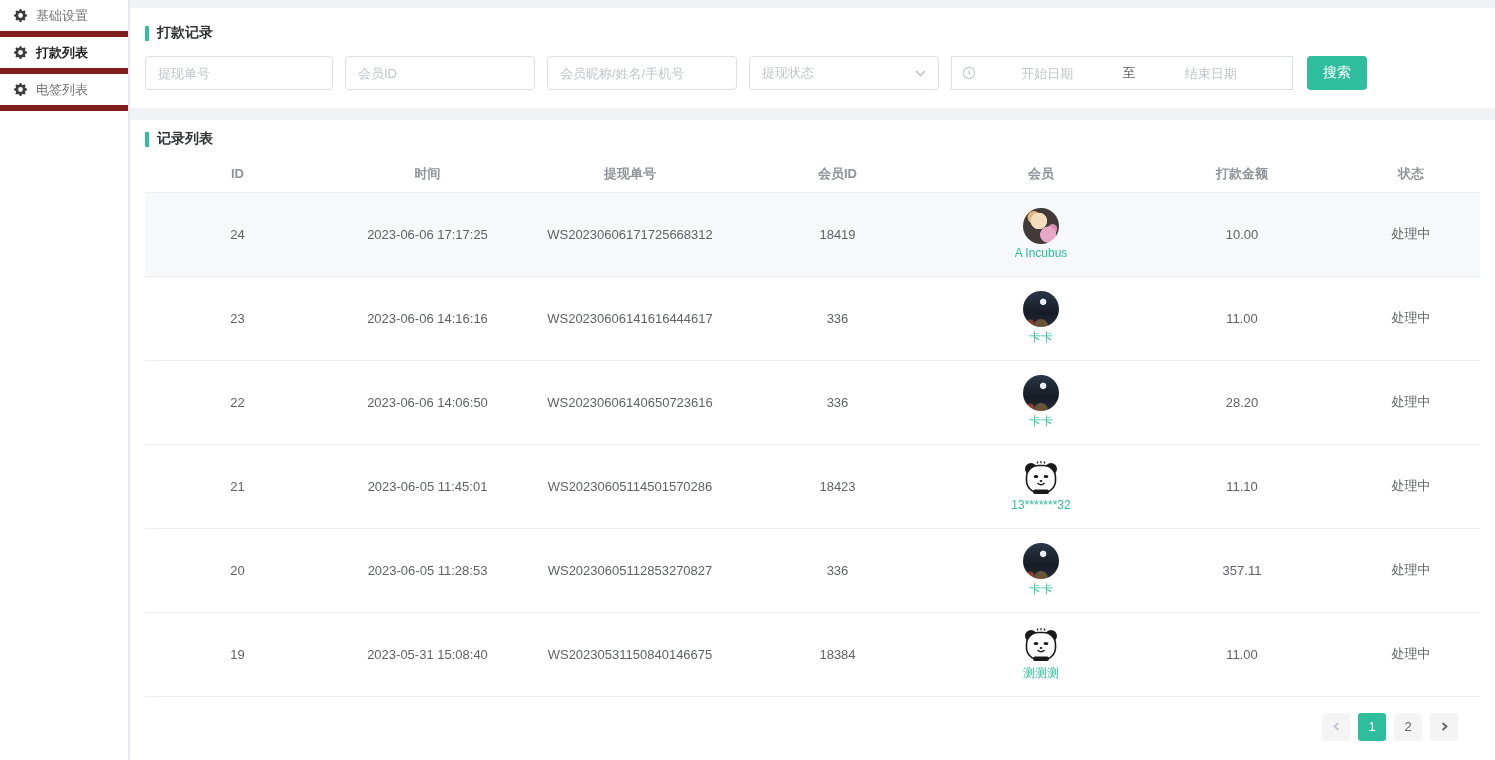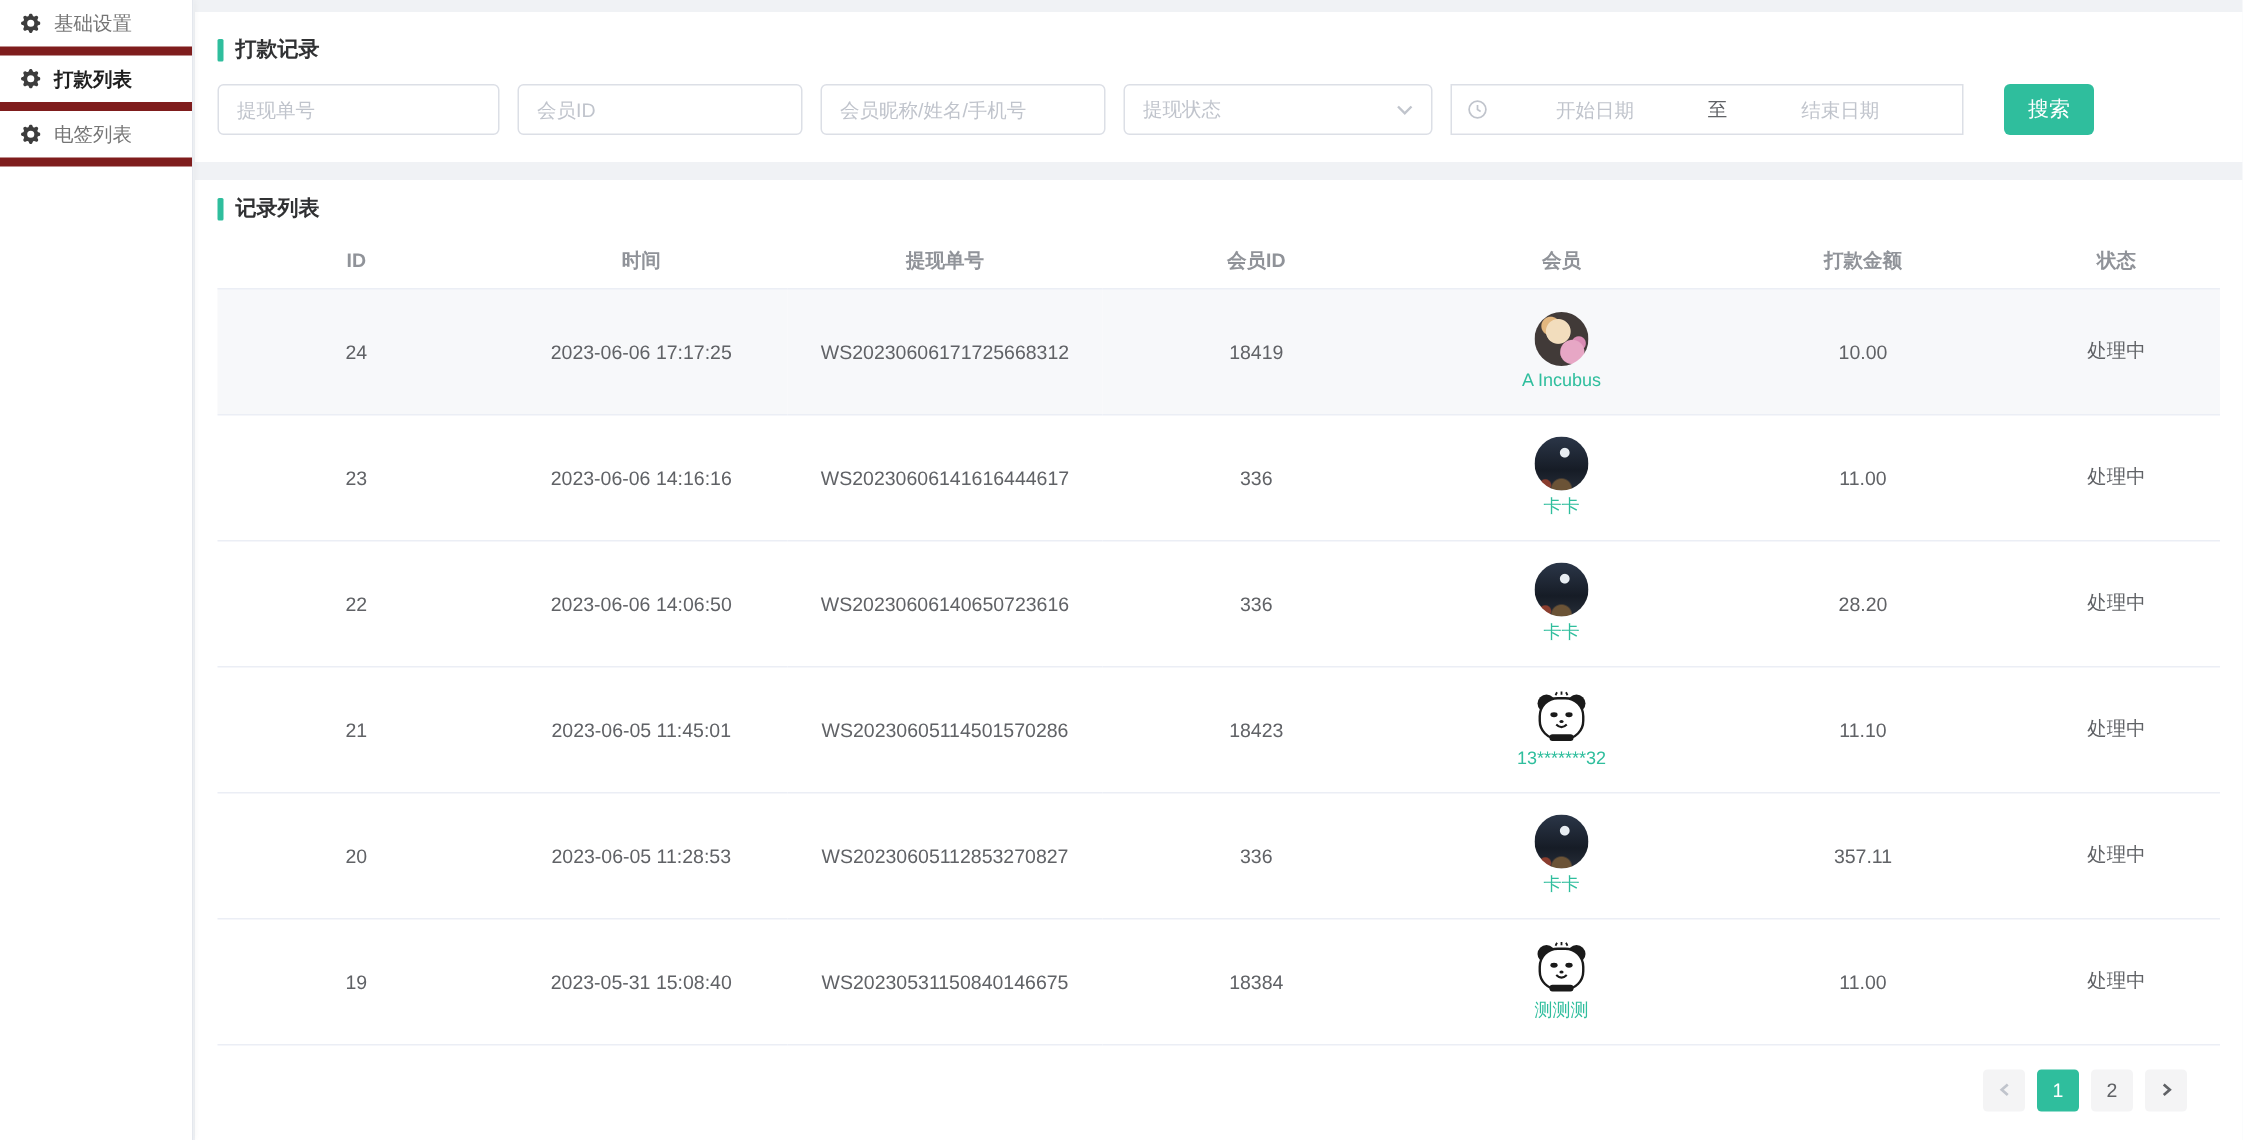--- a/index.html
+++ b/index.html
@@ -22,30 +22,30 @@
 
   .panel-title { display:flex; align-items:center; gap:8px; font-size:14px; font-weight:bold; color:#303133; }
   .title-bar { width:4px; height:15px; background:var(--accent); border-radius:1px; }
 
   
   .filters { display:flex; align-items:center; gap:12px; margin-top:14px; }
   .f-input { height:34px; border:1px solid #dcdfe6; border-radius:4px; padding:0 12px;
              font-size:13px; color:#606266; font-family:inherit; outline:none; background:#fff; }
   .f-input::placeholder { color:#c0c4cc; }
   .w188 { width:188px; } .w190 { width:190px; }
-  .f-select { width:206px; height:34px; border:1px solid #dcdfe6; border-radius:4px; padding:0 12px;
+  .f-select { width:190px; height:34px; border:1px solid #dcdfe6; border-radius:4px; padding:0 12px;
               display:flex; align-items:center; justify-content:space-between; color:#c0c4cc; cursor:pointer; background:#fff; }
   .chev { width:11px; height:7px; stroke:#c0c4cc; stroke-width:1.6; fill:none; }
   .f-date { width:342px; height:34px; border:1px solid #dcdfe6; border-radius:0; padding:0 10px;
             display:flex; align-items:center; background:#fff; }
   .clock { width:14px; height:14px; stroke:#c0c4cc; stroke-width:1.3; fill:none; flex:0 0 14px; }
   .d-in { flex:1; border:none; outline:none; text-align:center; font-size:13px; color:#606266; font-family:inherit; min-width:0; background:transparent; }
   .d-in::placeholder { color:#c0c4cc; }
   .d-sep { color:#606266; padding:0 4px; }
-  .btn-search { margin-left:15px; width:60px; height:34px; background:var(--accent); color:#fff; border:none;
+  .btn-search { margin-left:2px; width:60px; height:34px; background:var(--accent); color:#fff; border:none;
                 border-radius:4px; font-size:14px; cursor:pointer; font-family:inherit; }
 
   
   table { border-collapse:collapse; table-layout:fixed; width:1335px; margin-top:8px; }
   th { height:36px; font-size:13px; font-weight:bold; color:#909399; text-align:center; border-bottom:1px solid #ebeef5; }
   td { height:84px; text-align:center; color:#606266; font-size:13px; border-bottom:1px solid #ebeef5; }
   tr.row-hover td { background:#f7f8fa; }
   .member-cell { display:flex; flex-direction:column; align-items:center; justify-content:center; gap:2px; }
   .member-name { color:var(--accent); font-size:12px; cursor:pointer; }
   .avatar { width:36px; height:36px; border-radius:50%; overflow:hidden; }

